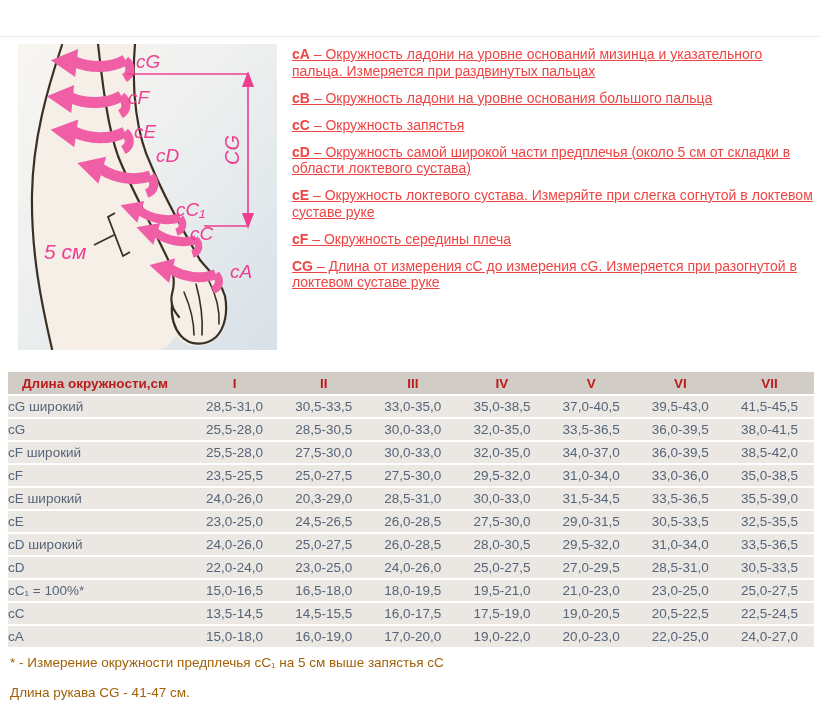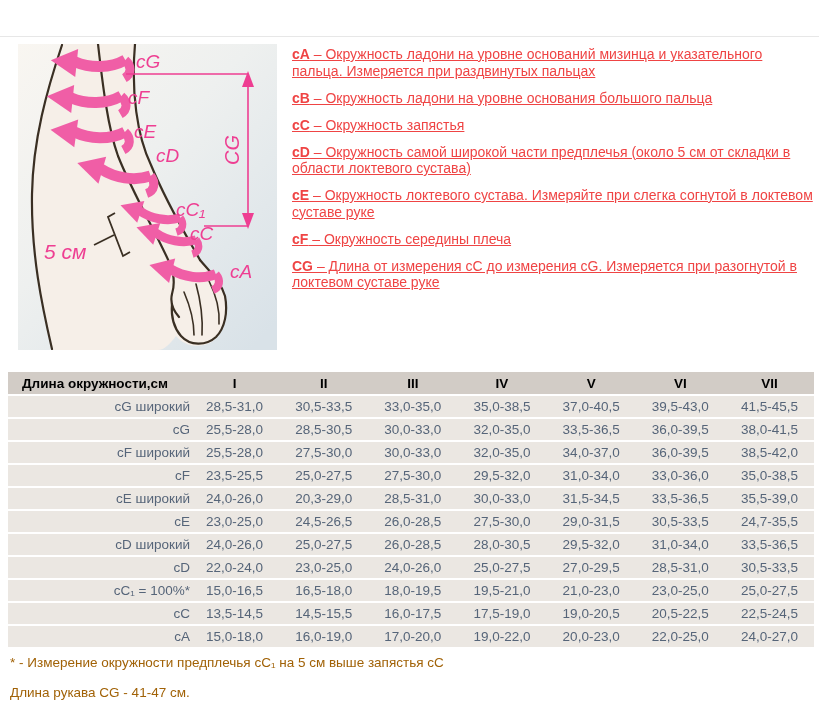--- a/index.html
+++ b/index.html
@@ -24,29 +24,29 @@
   .desc-p { margin:0 0 10.5px 0; }
   .desc-p b { font-weight:bold; }
   table.size-table {
     position:absolute; left:8px; top:370px; width:806px;
     border-collapse:separate; border-spacing:0 2px;
     table-layout:fixed;
     font-size:13.5px;
   }
   table.size-table th:first-child { width:168px; }
   table.size-table thead th {
-    background:#d2ccc6; color:#000000; font-weight:bold;
+    background:#d2ccc6; color:#b91c1c; font-weight:bold;
     height:22px; text-align:center; padding:0;
   }
   table.size-table thead th.label-col { text-align:left; padding-left:14px; }
   table.size-table tbody td {
     background:#ebe7e2; color:#566579;
     height:21px; text-align:center; padding:0;
   }
-  table.size-table tbody td.row-label { text-align:right; padding-left:14px; }
+  table.size-table tbody td.row-label { text-align:left; }
   .footnotes {
     position:absolute; left:10px; top:655px; width:780px;
     font-size:13.5px; color:#a16207;
   }
   .footnote { margin:0 0 15px 0; }
 </style>
 </head>
 <body>
 
 <div class="top-divider"></div>
@@ -193,21 +193,21 @@
         <td>35,5-39,0</td>
       </tr>
       <tr>
         <td class="row-label">cE</td>
         <td>23,0-25,0</td>
         <td>24,5-26,5</td>
         <td>26,0-28,5</td>
         <td>27,5-30,0</td>
         <td>29,0-31,5</td>
         <td>30,5-33,5</td>
-        <td>24,7-35,5</td>
+        <td>32,5-35,5</td>
       </tr>
       <tr>
         <td class="row-label">cD широкий</td>
         <td>24,0-26,0</td>
         <td>25,0-27,5</td>
         <td>26,0-28,5</td>
         <td>28,0-30,5</td>
         <td>29,5-32,0</td>
         <td>31,0-34,0</td>
         <td>33,5-36,5</td>

